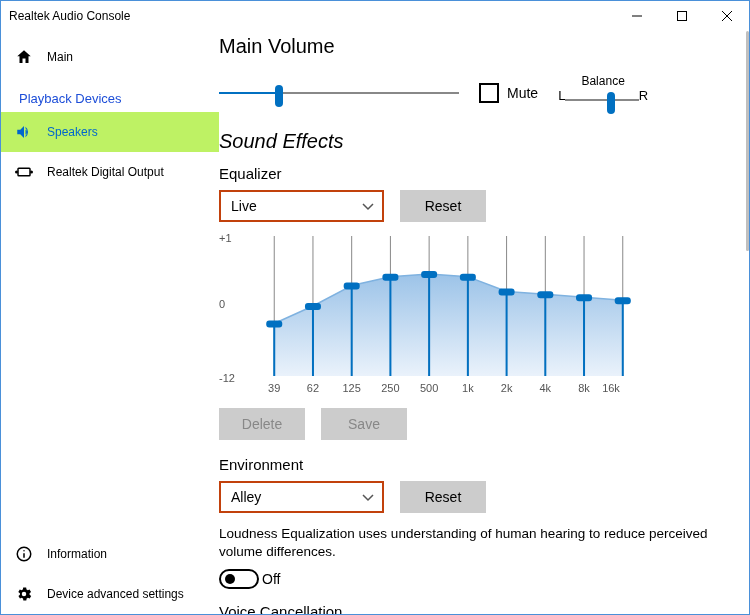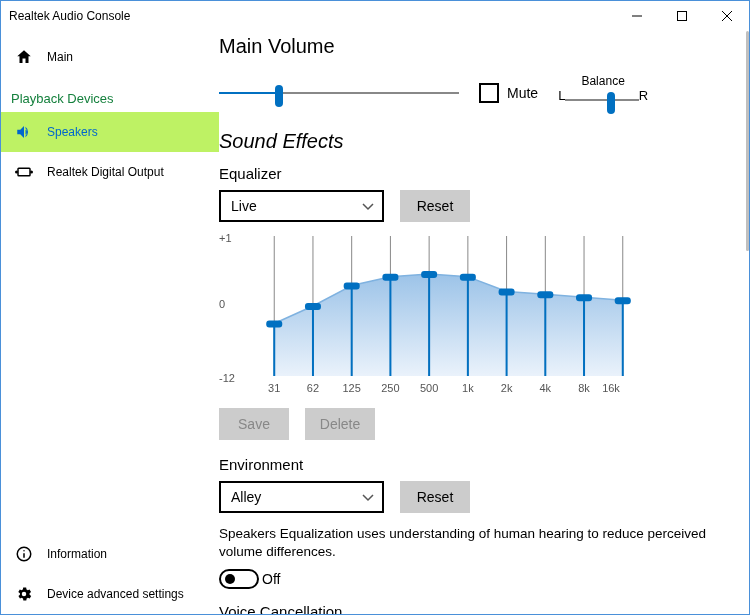--- a/index.html
+++ b/index.html
@@ -4,39 +4,39 @@
 <style>
   * { box-sizing: border-box; margin: 0; padding: 0; font-family: "Segoe UI", sans-serif; }
   body { background: #fff; width: 750px; height: 615px; overflow: hidden; border: 1px solid #4a90d9; }
   .titlebar { height: 30px; display: flex; align-items: center; padding-left: 8px; font-size: 12px; color: #000; }
   .titlebar .spacer { flex: 1; }
   .winbtn { width: 45px; height: 30px; display: flex; align-items: center; justify-content: center; font-size: 14px; }
   .content-area { display: flex; height: 583px; }
   .sidebar { width: 218px; display: flex; flex-direction: column; padding-top: 6px; }
   .side-item { height: 40px; display: flex; align-items: center; padding-left: 14px; gap: 14px; font-size: 12px; color: #000; }
   .side-item.selected { background: #bef264; color: #0066cc; }
-  .side-header { font-size: 13px; color: #15803d; padding: 14px 0 6px 10px; }
+  .side-header { font-size: 13px; color: #1d4ed8; padding: 14px 0 6px 18px; }
   .side-spacer { flex: 1; }
   .side-icon { width: 18px; height: 18px; display: flex; align-items: center; justify-content: center; }
   .main { flex: 1; padding: 4px 20px 0 0; overflow-y: auto; position: relative; }
   .main h1 { font-size: 20px; font-weight: 400; margin-bottom: 16px; }
   .main h2 { font-size: 20px; font-weight: 400; margin: 18px 0 12px 0; font-style: italic; }
   .main h3 { font-size: 15px; font-weight: 400; margin: 6px 0 8px 0; }
   .volrow { display: flex; align-items: center; gap: 20px; margin-bottom: 10px; }
   .slider { position: relative; height: 24px; flex: 1; }
   .slider .track { position: absolute; top: 11px; left: 0; right: 0; height: 2px; background: #888; }
   .slider .fill { position: absolute; top: 11px; left: 0; height: 2px; background: #0170c1; }
   .slider .thumb { position: absolute; top: 4px; width: 8px; height: 22px; background: #0170c1; border-radius: 4px; transform: translateX(-50%); }
   .mutebox { display: flex; align-items: center; gap: 8px; font-size: 14px; }
   .chk { width: 20px; height: 20px; border: 2px solid #000; }
   .balance { display: flex; flex-direction: column; align-items: center; font-size: 12px; }
   .balance .lbls { display: flex; justify-content: space-between; width: 90px; font-size: 13px; }
   .selectrow { display: flex; gap: 16px; margin-bottom: 10px; }
-  .select { width: 165px; height: 32px; border: 2px solid #000000; display: flex; align-items: center; justify-content: space-between; padding: 0 8px 0 10px; font-size: 14px; }
-  .btn { width: 70px; height: 32px; background: #ccc; border: none; font-size: 14px; color: #000; }
+  .select { width: 165px; height: 32px; border: 2px solid #c2410c; display: flex; align-items: center; justify-content: space-between; padding: 0 8px 0 10px; font-size: 14px; }
+  .btn { width: 86px; height: 32px; background: #ccc; border: none; font-size: 14px; color: #000; }
   .btn.disabled { color: #888; }
   .eqwrap { position: relative; width: 430px; height: 170px; margin-top: 6px; }
   .eq-ylabel { position: absolute; left: 0; font-size: 11px; color: #555; }
   .eq-area { position: absolute; left: 32px; top: 4px; width: 395px; height: 140px; }
   .eq-xlabel { position: absolute; top: 150px; font-size: 11px; color: #555; width: 30px; text-align: center; transform: translateX(-50%); }
   .loudness { font-size: 13.5px; color: #000; margin: 12px 0 8px 0; max-width: 500px; line-height: 1.35; }
   .toggle-row { display: flex; align-items: center; gap: 3px; }
   .toggle { width: 40px; height: 20px; border: 2px solid #000; border-radius: 10px; position: relative; }
   .toggle .knob { width: 10px; height: 10px; background: #000; border-radius: 50%; position: absolute; top: 3px; left: 4px; }
   .scroll-ind { position:absolute; top:0; right:0; width:3px; height:220px; background:#bfbfbf; border-radius:2px;}
@@ -195,52 +195,52 @@
           <line x1="294.3137254901961" y1="58.33333333333333" x2="294.3137254901961" y2="140" stroke="#0170c1" stroke-width="2"></line>
           <rect x="286.3137254901961" y="55.33333333333333" width="16" height="7" rx="3" fill="#0170c1"></rect>
           <line x1="333.03921568627453" y1="0" x2="333.03921568627453" y2="140" stroke="#888" stroke-width="1"></line>
           <line x1="333.03921568627453" y1="61.25" x2="333.03921568627453" y2="140" stroke="#0170c1" stroke-width="2"></line>
           <rect x="325.03921568627453" y="58.25" width="16" height="7" rx="3" fill="#0170c1"></rect>
           <line x1="371.764705882353" y1="0" x2="371.764705882353" y2="140" stroke="#888" stroke-width="1"></line>
           <line x1="371.764705882353" y1="64.16666666666667" x2="371.764705882353" y2="140" stroke="#0170c1" stroke-width="2"></line>
           <rect x="363.764705882353" y="61.16666666666667" width="16" height="7" rx="3" fill="#0170c1"></rect>
         </svg>
       <div id="eq-xlabels">
-          <span class="eq-xlabel" style="left: 55.2353px;">31</span>
+          <span class="eq-xlabel" style="left: 55.2353px;">39</span>
           <span class="eq-xlabel" style="left: 93.9608px;">62</span>
           <span class="eq-xlabel" style="left: 132.686px;">125</span>
           <span class="eq-xlabel" style="left: 171.412px;">250</span>
           <span class="eq-xlabel" style="left: 210.137px;">500</span>
           <span class="eq-xlabel" style="left: 248.863px;">1k</span>
           <span class="eq-xlabel" style="left: 287.588px;">2k</span>
           <span class="eq-xlabel" style="left: 326.314px;">4k</span>
           <span class="eq-xlabel" style="left: 365.039px;">8k</span>
           <span class="eq-xlabel" style="left: 392px;">16k</span>
         </div>
     </div>
 
     <div class="selectrow" style="margin-top:6px">
+      <button class="btn disabled">Delete</button>
       <button class="btn disabled">Save</button>
-      <button class="btn disabled">Delete</button>
     </div>
 
     <h3 style="margin-top:16px">Environment</h3>
     <div class="selectrow">
       <div class="select">
         <span>Alley</span>
         <span>
           <svg width="12" height="8" viewBox="0 0 12 8">
               <path d="M1 1l5 5 5-5" fill="none" stroke="#555" stroke-width="1.5"></path>
             </svg>
         </span>
       </div>
       <button class="btn">Reset</button>
     </div>
 
-    <p class="loudness">Speakers Equalization uses understanding of human hearing to reduce perceived volume differences.</p>
+    <p class="loudness">Loudness Equalization uses understanding of human hearing to reduce perceived volume differences.</p>
     <div class="toggle-row">
       <div class="toggle">
           <div class="knob"></div>
         </div>
       <span style="font-size:14px">Off</span>
     </div>
 
     <h3 style="margin-top:14px">Voice Cancellation</h3>
   </div>
 </div>

